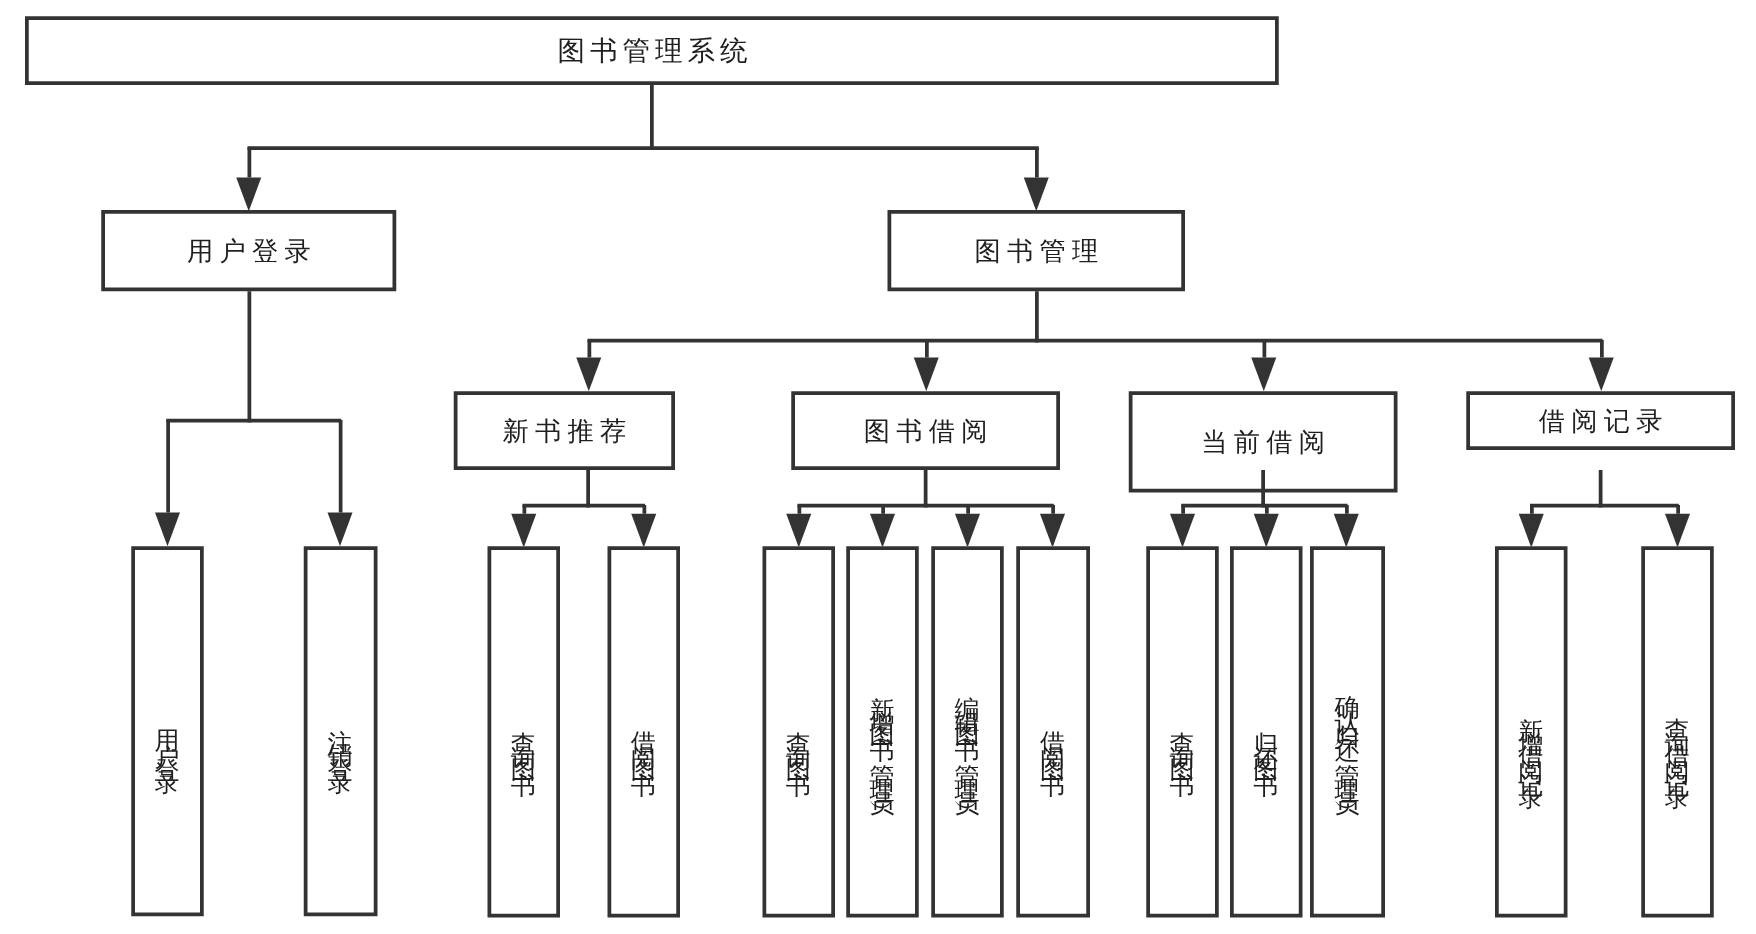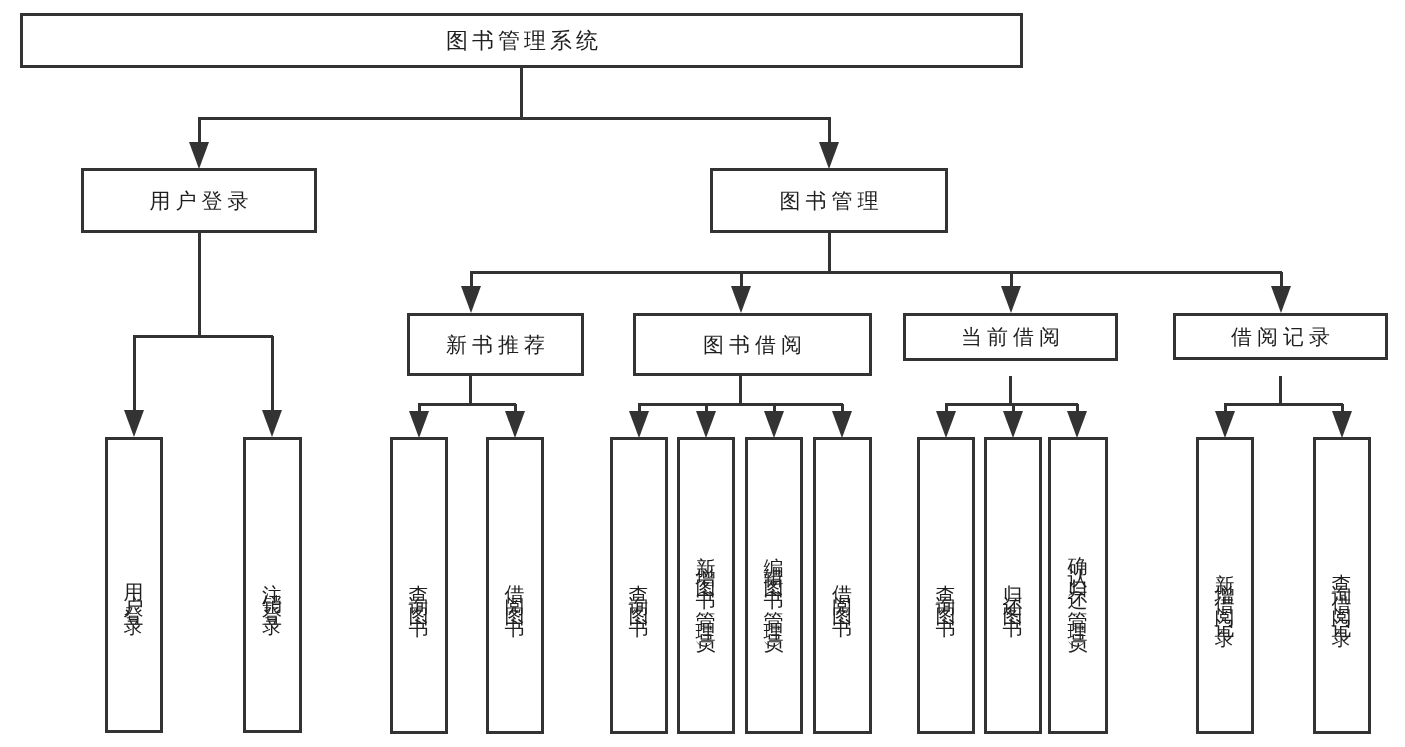--- a/index.html
+++ b/index.html
@@ -71,27 +71,27 @@
   <div class="arr grpA" style="left:132.5px;"></div>
   <div class="arr grpA" style="left:270.5px;"></div>
 
   <div class="vl" style="left:827.5px; top:233px; height:41px;"></div>
   <div class="hl" style="left:469.5px; top:271px; width:812px;"></div>
   <div class="arr l3" style="left:469.5px;"></div>
   <div class="arr l3" style="left:739.5px;"></div>
   <div class="arr l3" style="left:1009.5px;"></div>
   <div class="arr l3" style="left:1279.5px;"></div>
 
-  <div class="box h" style="left:363px; top:313px; width:177px; height:63px;margin-left:44px;">
+  <div class="box h" style="left:363px; top:313px; width:177px; height:63px;">
     <span class="lbl">新书推荐</span>
   </div>
-  <div class="box h" style="left:633px; top:313px; width:239px; height:63px;">
+  <div class="box h" style="left:633px; top:313px; width:215px; height:63px;">
     <span class="lbl">图书借阅</span>
   </div>
-  <div class="box h" style="left:903px; top:313px; width:215px; height:48px;">
+  <div class="box h" style="left:903px; top:313px; width:215px; height:81px;">
     <span class="lbl">当前借阅</span>
   </div>
   <div class="box h" style="left:1173px; top:313px; width:215px; height:47px;">
     <span class="lbl">借阅记录</span>
   </div>
 
   <div class="vl" style="left:469px;  top:376px; height:30px;"></div>
   <div class="hl" style="left:417.5px; top:403px; width:98px;"></div>
   <div class="arr leaf" style="left:417.5px;"></div>
   <div class="arr leaf" style="left:513.5px;"></div>

